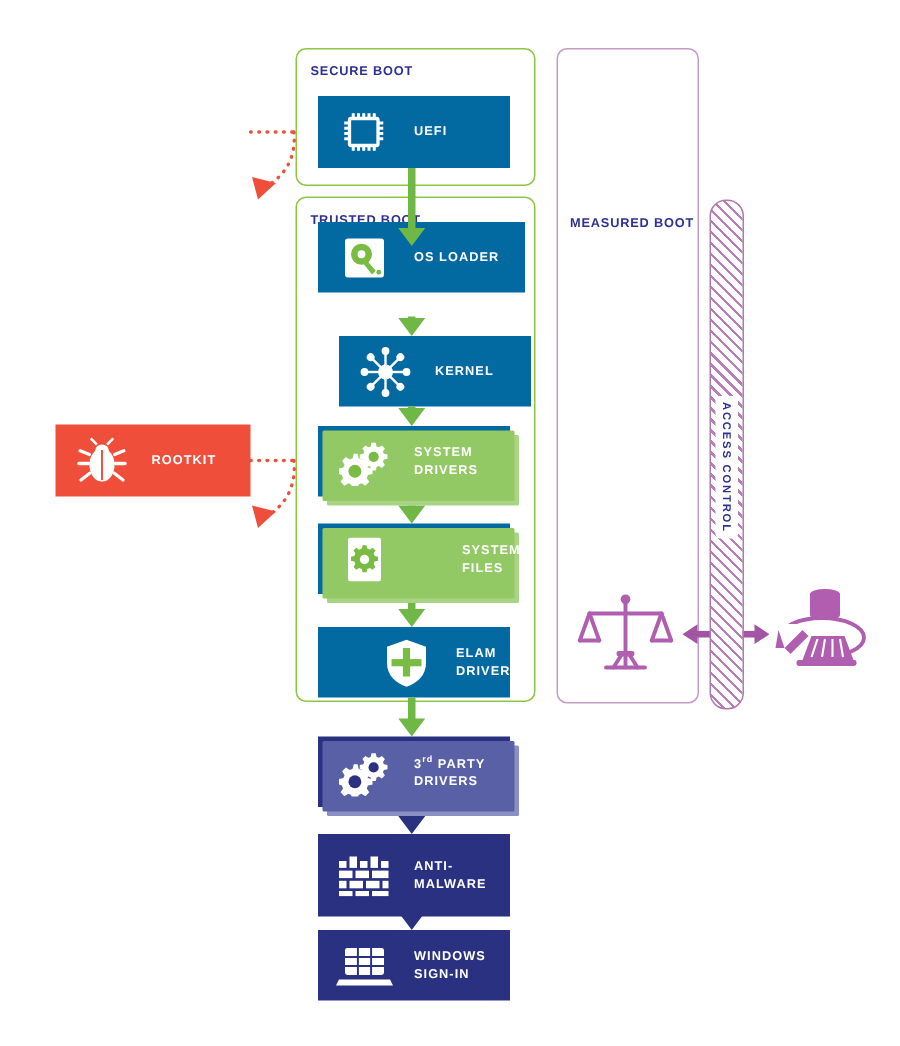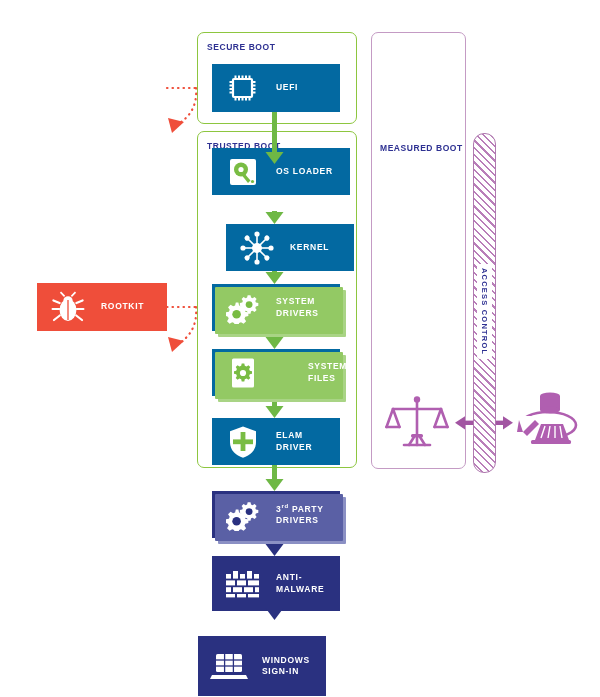--- a/index.html
+++ b/index.html
@@ -164,21 +164,21 @@
         <rect x="2" y="1.5" width="22" height="29" rx="1.5" fill="#fff"></rect>
         <g fill="#79bc43" transform="translate(13,16)">
           <path d="M-1.3-9.5h2.6l.5 2.2 1.75.72 1.9-1.2 1.84 1.84-1.2 1.9.72 1.75 2.2.5v2.6l-2.2.5-.72 1.75 1.2 1.9-1.84 1.84-1.9-1.2-1.75.72-.5 2.2h-2.6l-.5-2.2-1.75-.72-1.9 1.2-1.84-1.84 1.2-1.9-.72-1.75-2.2-.5v-2.6l2.2-.5.72-1.75-1.2-1.9 1.84-1.84 1.9 1.2 1.75-.72z"></path>
           <circle cx="0" cy="0" r="3.1" fill="#fff"></circle>
         </g>
       </svg>
     </div>
     <div class="lbl">SYSTEM FILES</div>
   </div>
 
-  <div class="box green" style="left:212px;top:418px;width:128px;height:47px;">
+  <div class="box green" style="left:212px;top:418px;width:128px;height:47px;padding-left:28px;">
     <div class="ico">
       <svg width="30" height="34" viewBox="0 0 30 34">
         <path d="M15 1.5 L28 6.2 V17 C28 25.5 22 30.5 15 32.8 C8 30.5 2 25.5 2 17 V6.2 Z" fill="#fff"></path>
         <g fill="#79bc43">
           <rect x="12.6" y="7" width="4.8" height="19"></rect>
           <rect x="5" y="14.4" width="20" height="4.8"></rect>
         </g>
       </svg>
     </div>
     <div class="lbl">ELAM DRIVER</div>
@@ -296,21 +296,21 @@
             <rect x="30" y="17.2" width="4" height="5"></rect>
           <rect x="1" y="24" width="9" height="3.4"></rect>
             <rect x="12" y="24" width="9" height="3.4"></rect>
           <rect x="23" y="24" width="11" height="3.4"></rect>
         </g>
       </svg>
     </div>
     <div class="lbl">ANTI-MALWARE</div>
   </div>
 
-  <div class="box blue" style="left:198px;top:620px;width:128px;height:60px;margin-top:16px;">
+  <div class="box blue" style="left:212px;top:620px;width:128px;height:47px;">
     <div class="ico">
       <svg width="38" height="30" viewBox="0 0 38 30">
         <rect x="6" y="3" width="26" height="18" rx="1.6" fill="#fff"></rect>
         <g stroke="#2a3180" stroke-width="1.3">
           <line x1="6" y1="9" x2="32" y2="9"></line>
             <line x1="6" y1="15" x2="32" y2="15"></line>
           <line x1="14.6" y1="3" x2="14.6" y2="21"></line>
             <line x1="23.4" y1="3" x2="23.4" y2="21"></line>
         </g>
         <path d="M2 24 h34 l2 4 H0 Z" fill="#fff"></path>

